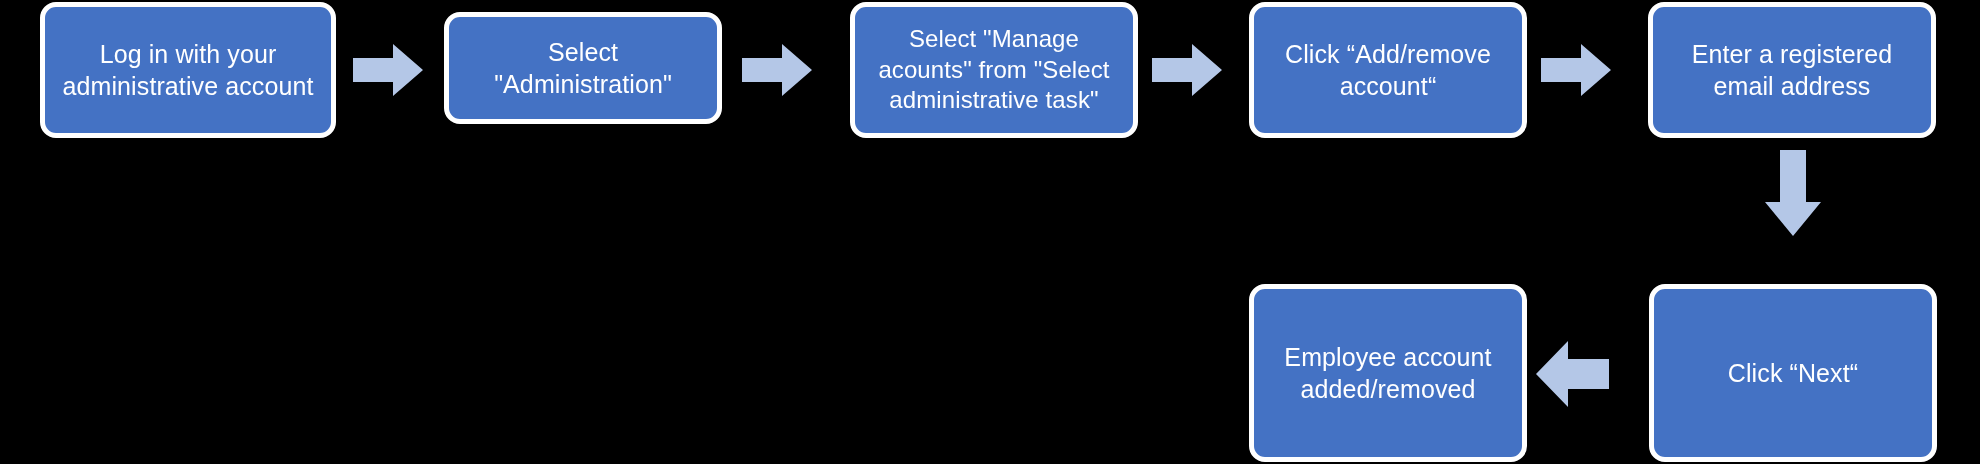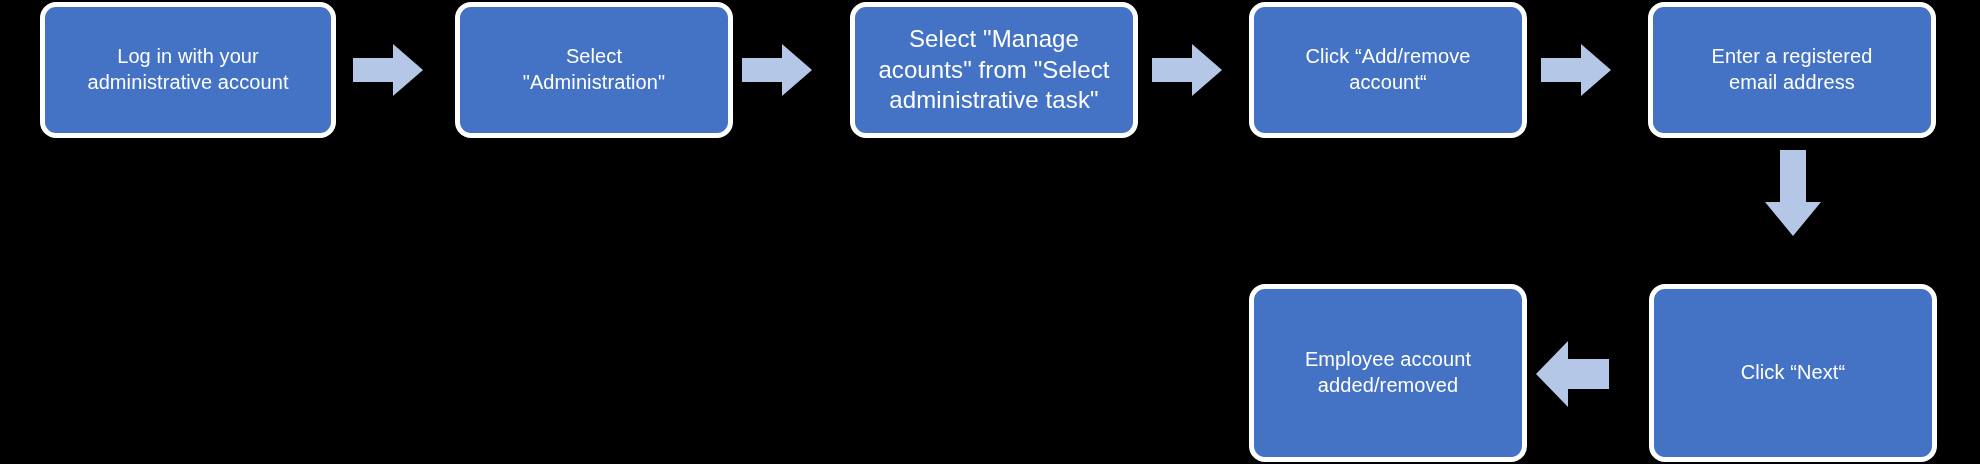--- a/index.html
+++ b/index.html
@@ -25,41 +25,41 @@
     position: absolute;
     box-sizing: border-box;
     background: #4472C4;
     border: 5px solid #FFFFFF;
     border-radius: 16px;
     display: flex;
     align-items: center;
     justify-content: center;
     text-align: center;
     color: #FFFFFF;
-    font-size: 20px;
+    font-size: 25px;
     line-height: 1.28;
     letter-spacing: .1px;
     padding: 4px 12px;
     overflow: hidden;
   }
   .node .label {
     display: block;
     white-space: pre-line;
     font-weight: 400;
   }
 
   
   .arrow {
     position: absolute;
   }
   .arrow svg { display: block; }
 
   
   #n1 { left: 40px;   top: 2px;   width: 296px; height: 136px; }
-  #n2 { left: 444px;  top: 2px;   width: 278px; height: 136px; margin-left: 11px; }
+  #n2 { left: 444px;  top: 12px;   width: 278px; height: 112px; }
   #n3 { left: 850px;  top: 2px;   width: 288px; height: 136px; }
   #n4 { left: 1249px; top: 2px;   width: 278px; height: 136px; justify-content: center; }
   #n5 { left: 1648px; top: 2px;   width: 288px; height: 136px; }
   #n6 { left: 1649px; top: 284px; width: 288px; height: 178px; }
   #n7 { left: 1249px; top: 284px; width: 278px; height: 178px; }
 
   #a1 { left: 353px;  top: 42px;  width: 70px;  height: 56px; }
   #a2 { left: 742px;  top: 42px;  width: 70px;  height: 56px; }
   #a3 { left: 1152px; top: 42px;  width: 70px;  height: 56px; }
   #a4 { left: 1541px; top: 42px;  width: 70px;  height: 56px; }

